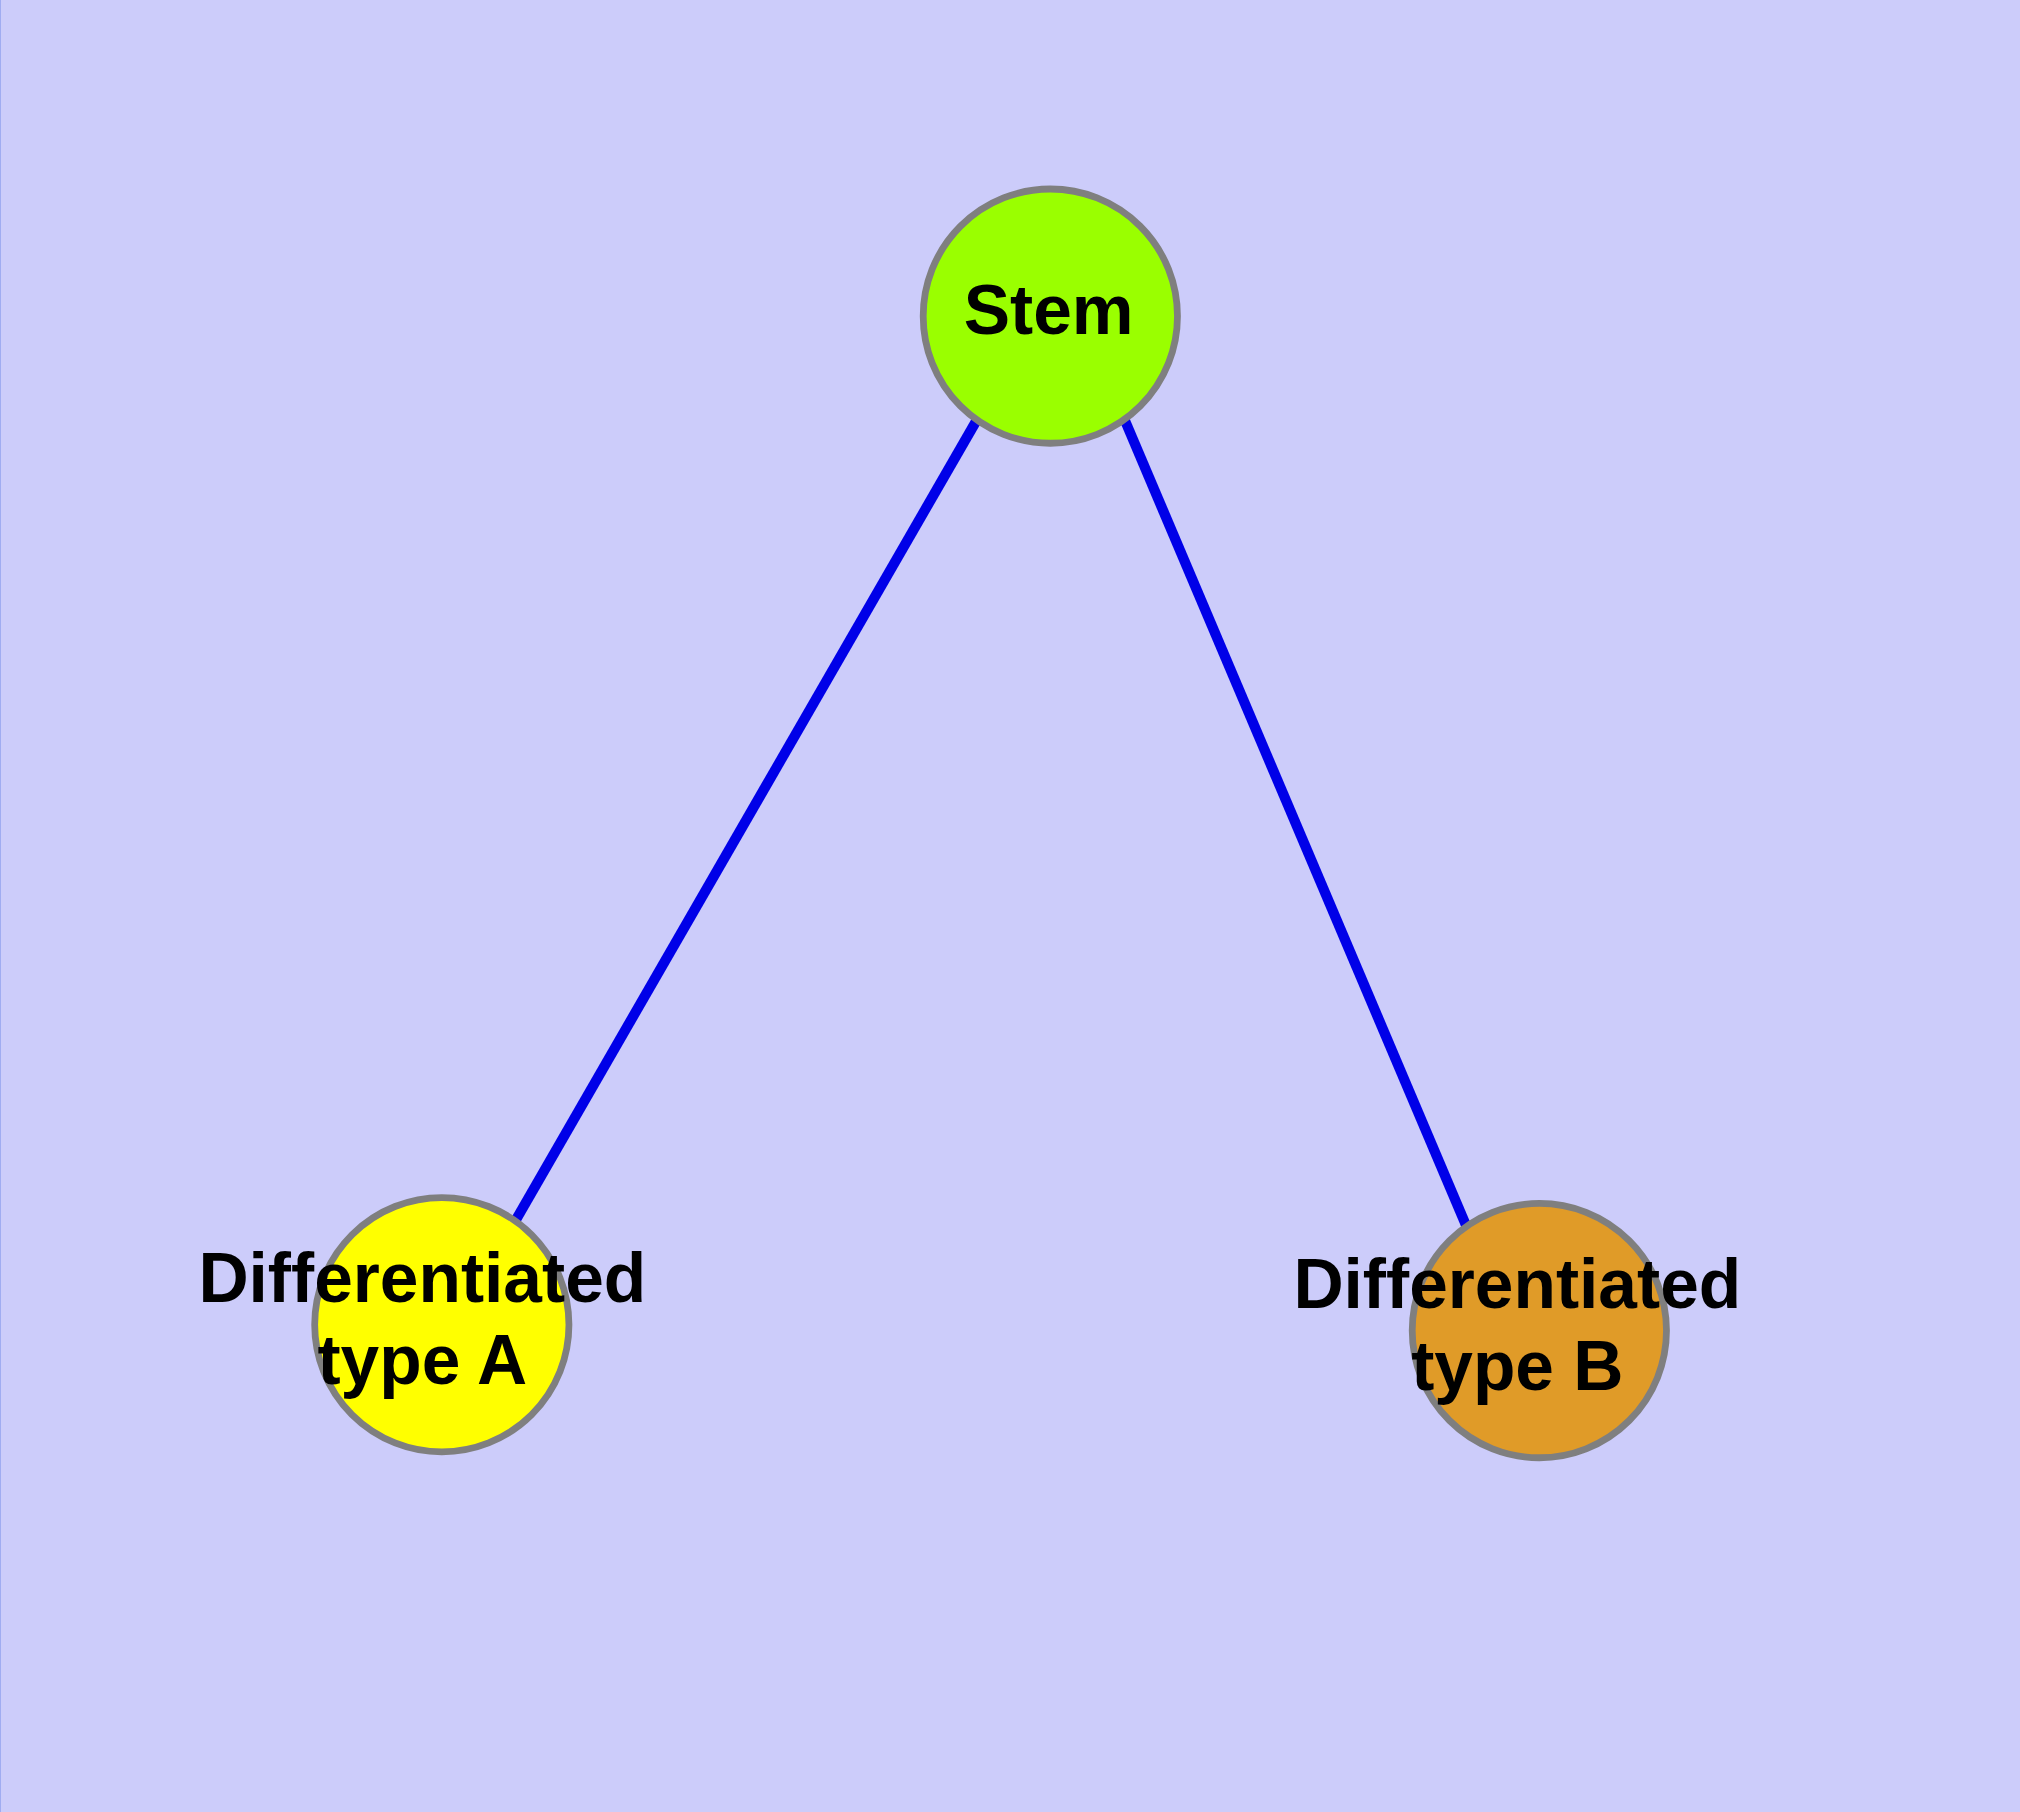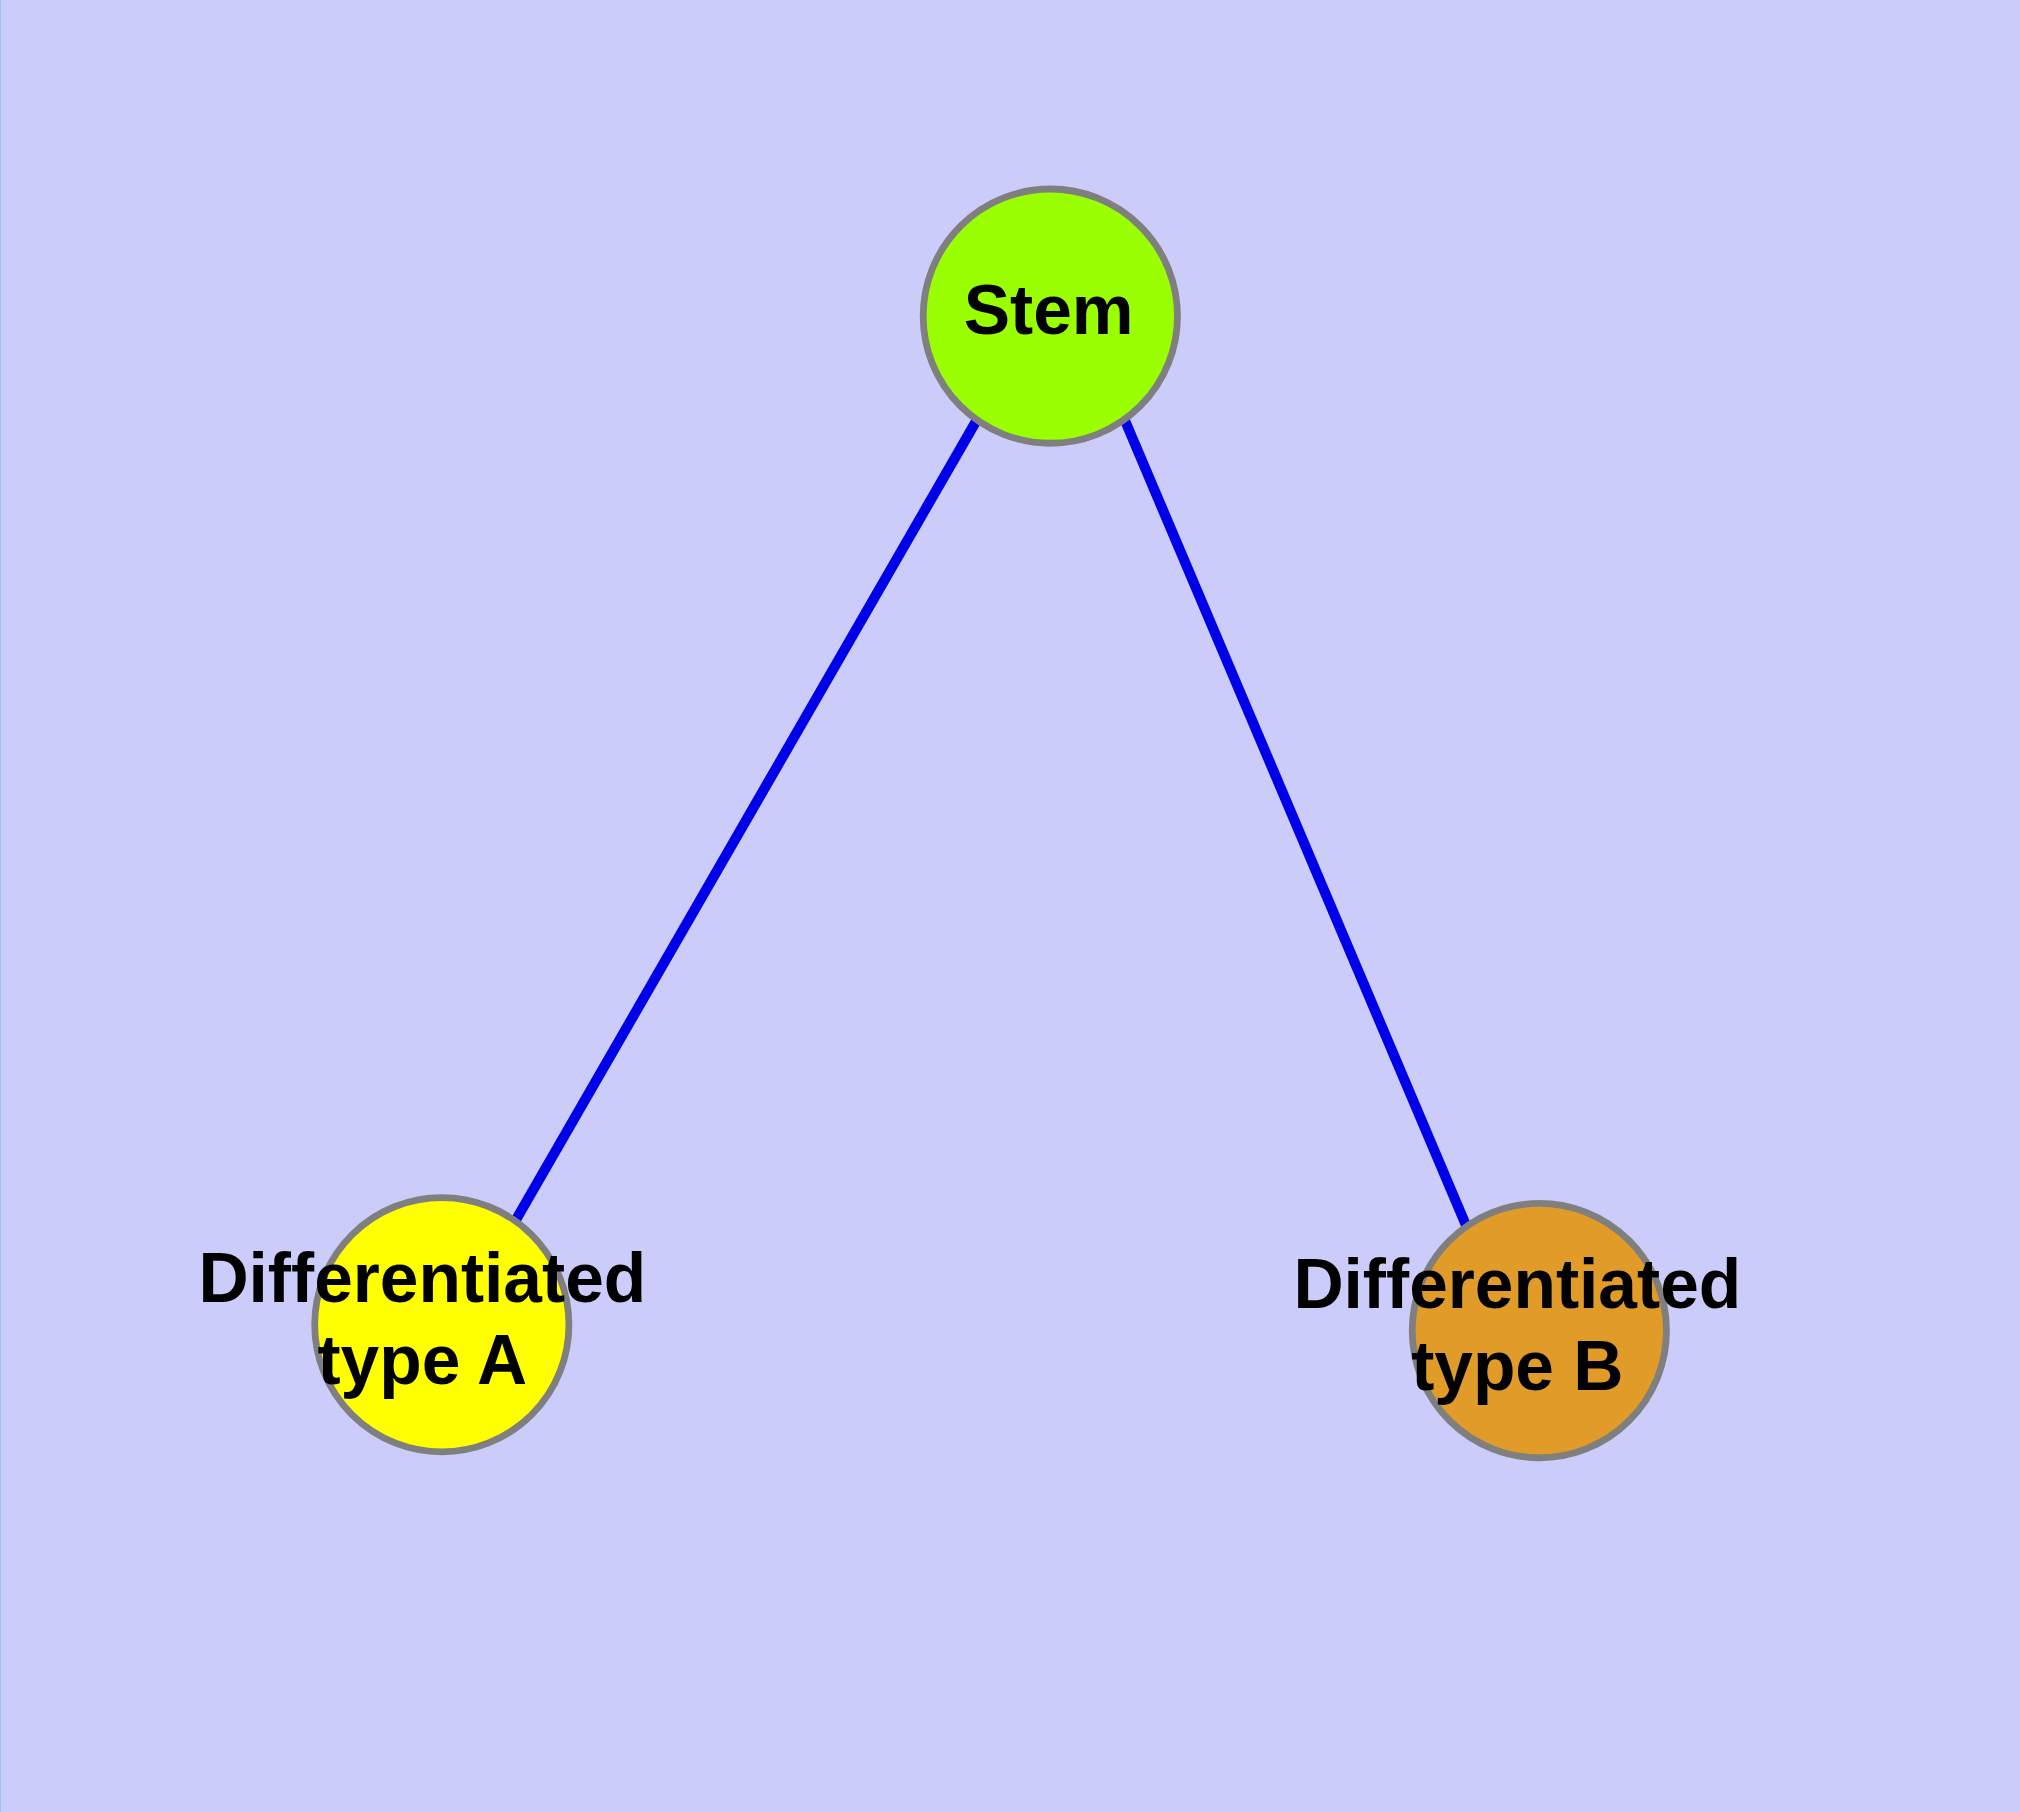--- a/index.html
+++ b/index.html
@@ -5,21 +5,21 @@
 <style>
   html, body {
     margin: 0;
     padding: 0;
     background: #ccccfa;
   }
   #canvas {
     position: relative;
     width: 2014px;
     height: 1812px;
-    background: #0ea5e9;
+    background: #1d4ed8;
     overflow: hidden;
     font-family: "Liberation Sans", "DejaVu Sans", sans-serif;
   }
   #graph-svg {
     position: absolute;
     top: 0;
     left: 0;
     width: 2021px;
     height: 1812px;
     display: block;

